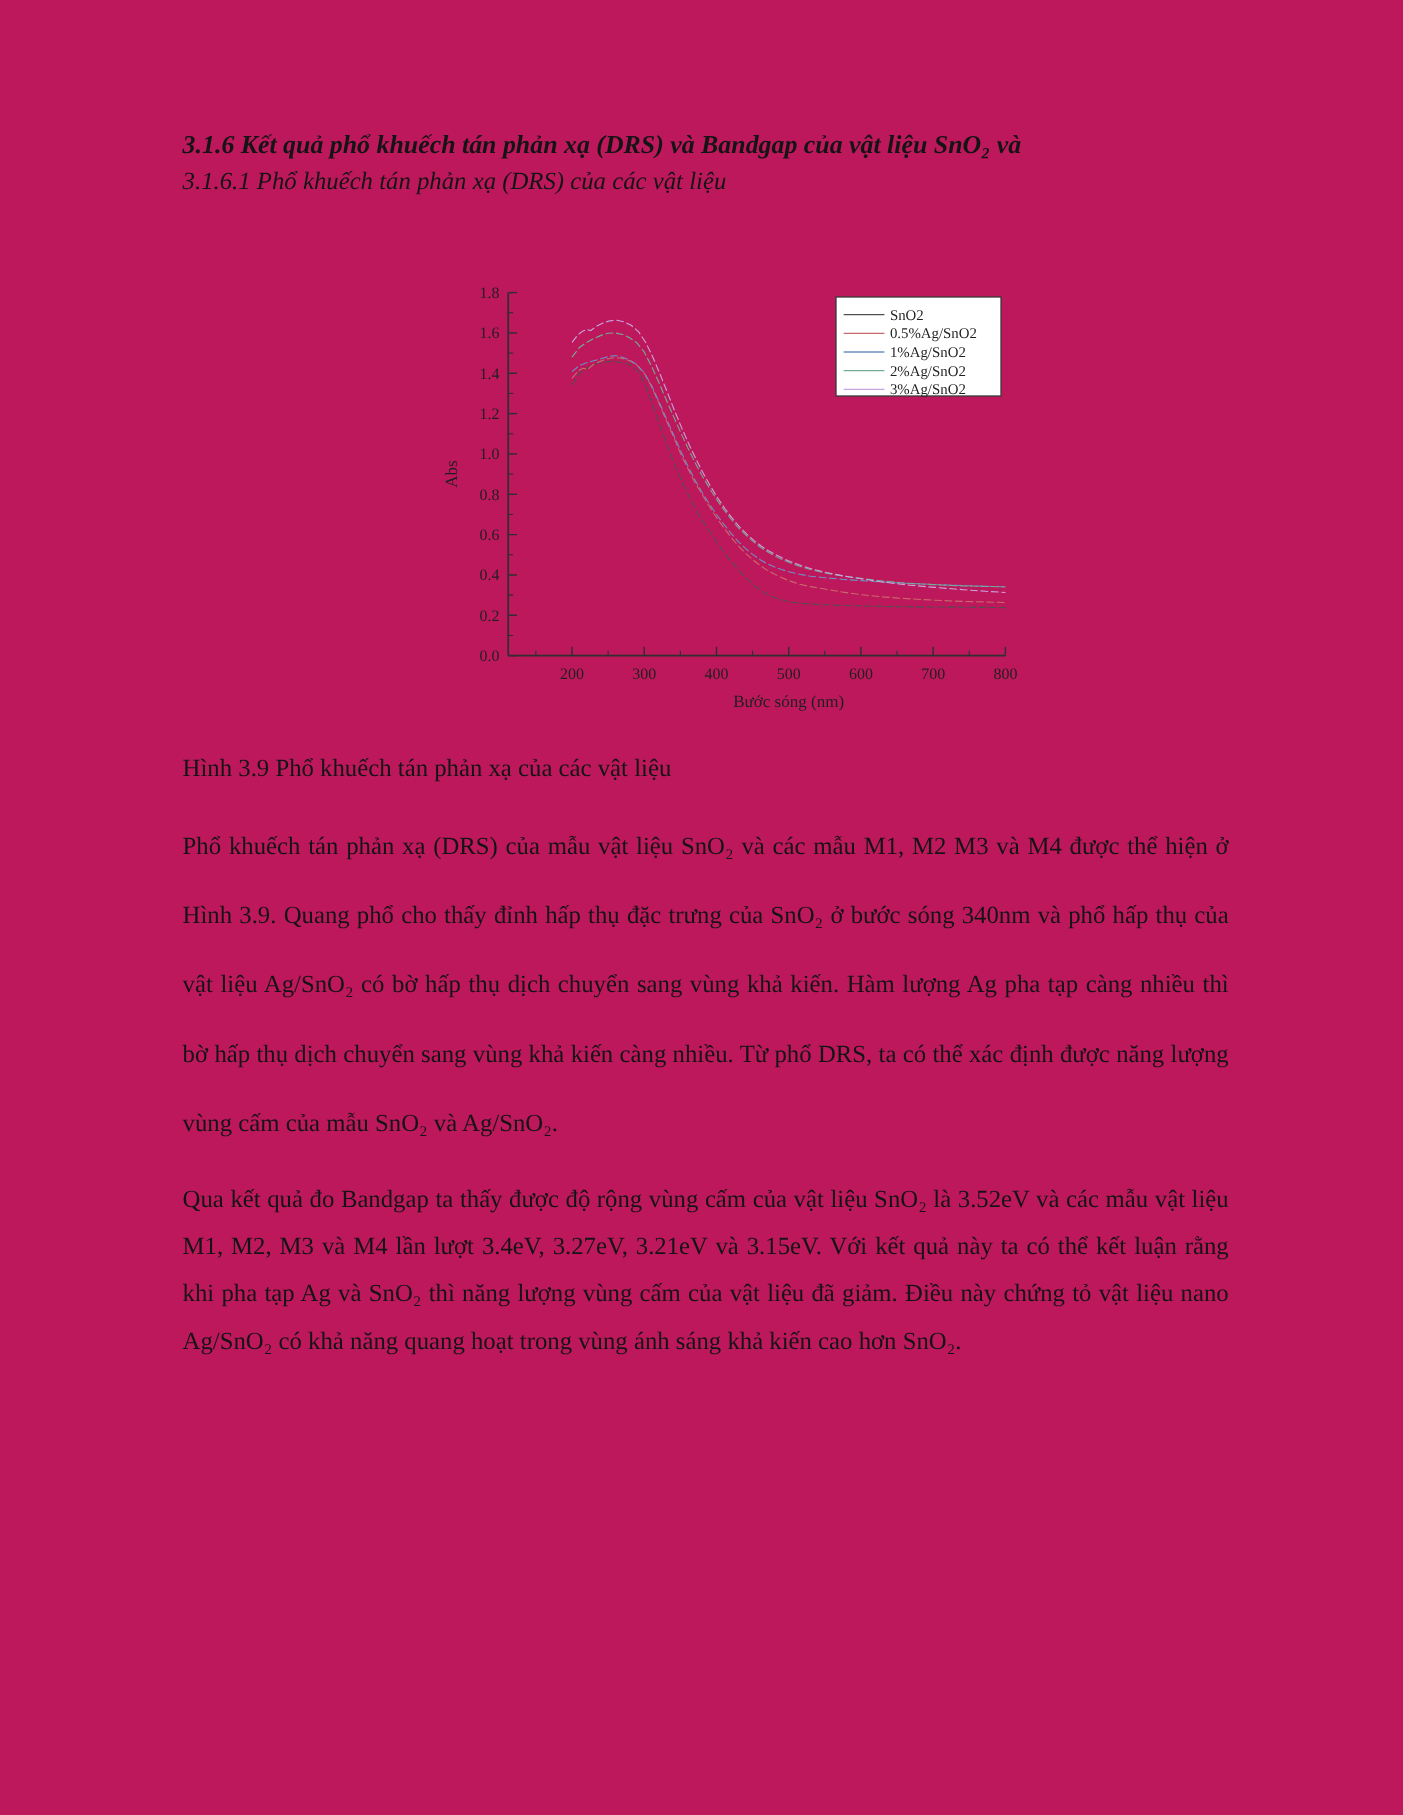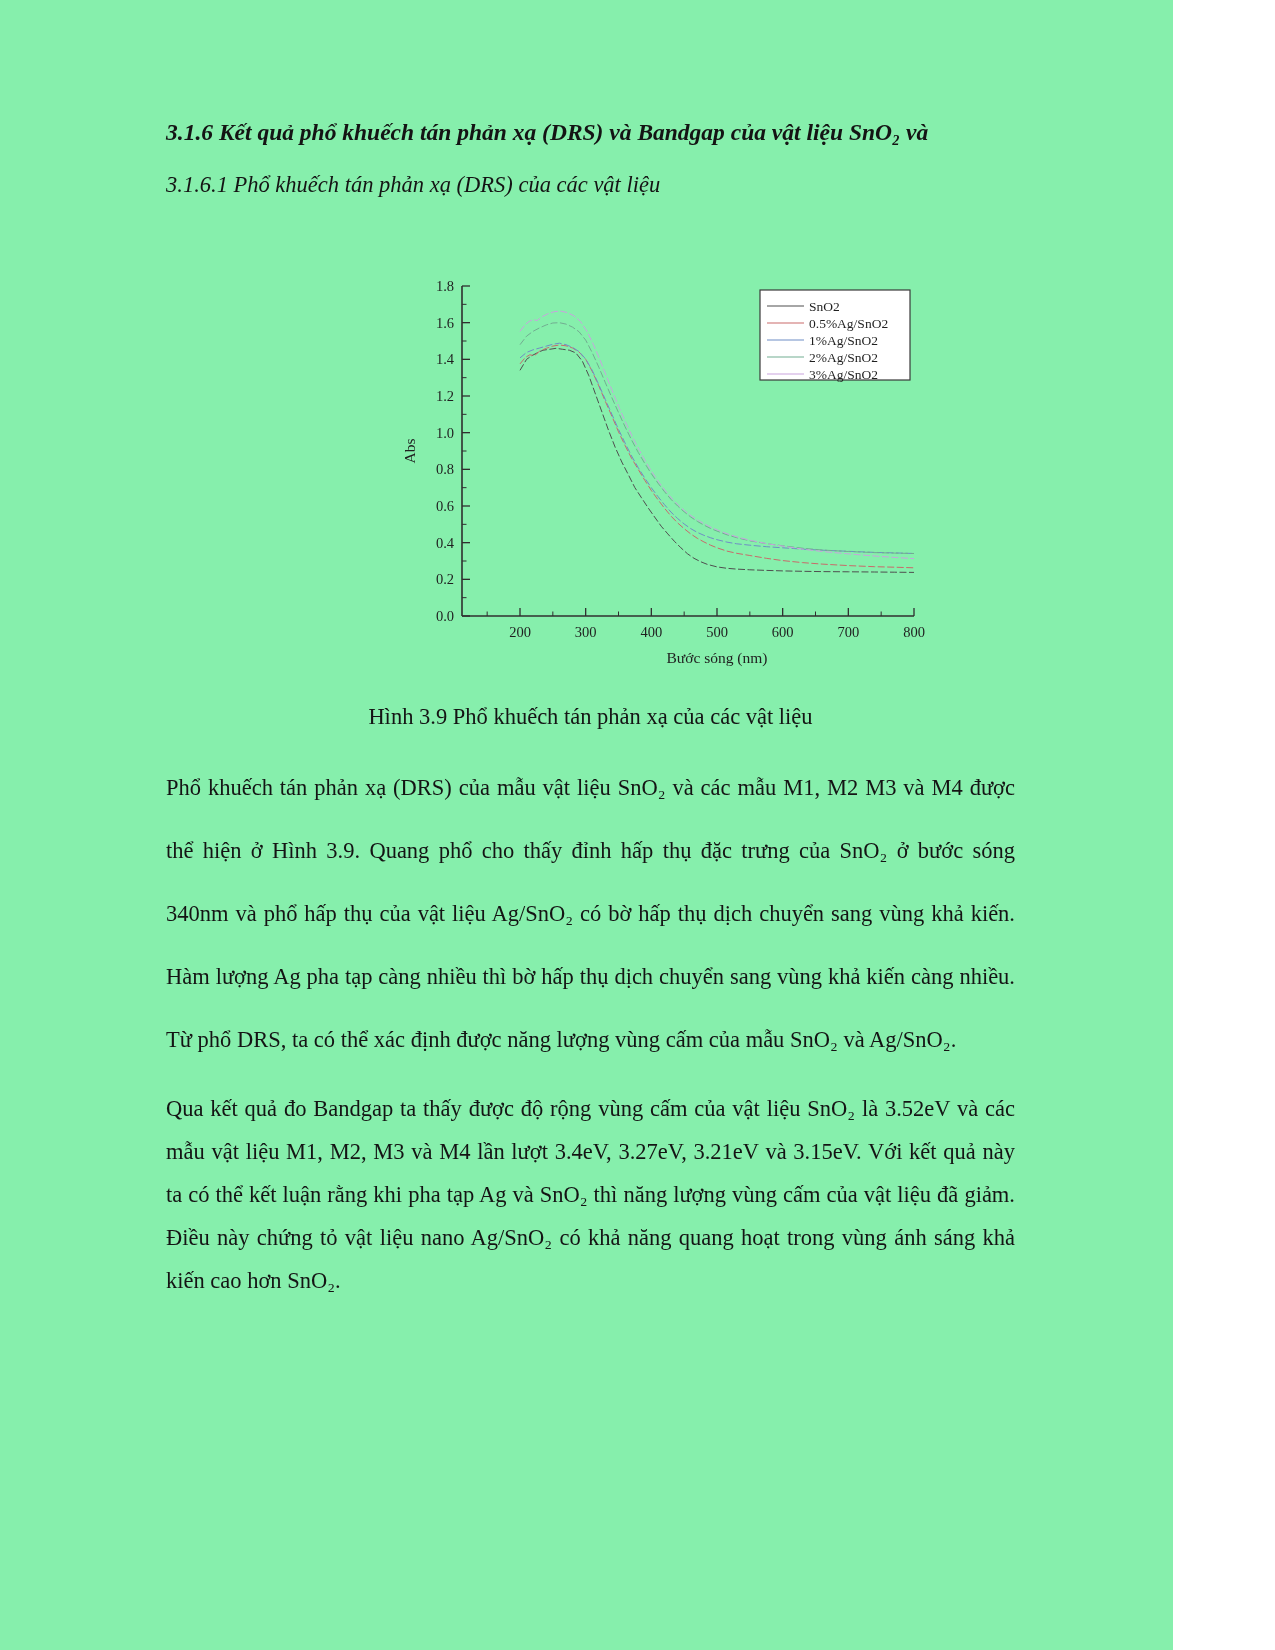--- a/index.html
+++ b/index.html
@@ -1,48 +1,47 @@
 <!DOCTYPE html>
 <html lang="vi"><head>
 <meta charset="utf-8">
 <title>Document</title>
 <style>
   html,body{margin:0;padding:0;background:#ffffff;}
   .page{
     position:relative;
-    width:1173px;height:1650px;
-    background:#86efac;
+    width:1275px;height:1650px;
+    background:#be185d;
     overflow:hidden;
     font-family:"Liberation Serif","DejaVu Serif",serif;
     color:#141414;
   }
   .content{
     padding:112px 158px 0 166px;
   }
   .h1{
     font-size:23.5px;
     font-weight:bold;
     font-style:italic;
     line-height:40px;
   }
   .h1 .line2{padding-left:76px;}
   .h2{
     font-size:22.5px;
     font-style:italic;
-    margin-top:20px;
   }
   .figure-wrap{
     margin-top:46px;
     margin-left:232px;
     width:545px;
   }
   .caption{
     margin-top:28px;
     font-size:22.5px;
-    text-align:center;
+    text-align:left;
   }
   .body-par{
     margin:26px 0 0 0;
     font-size:22.5px;
     line-height:63px;
     text-align:justify;
   }
   .h2b{
     font-size:22.5px;
     font-style:italic;

